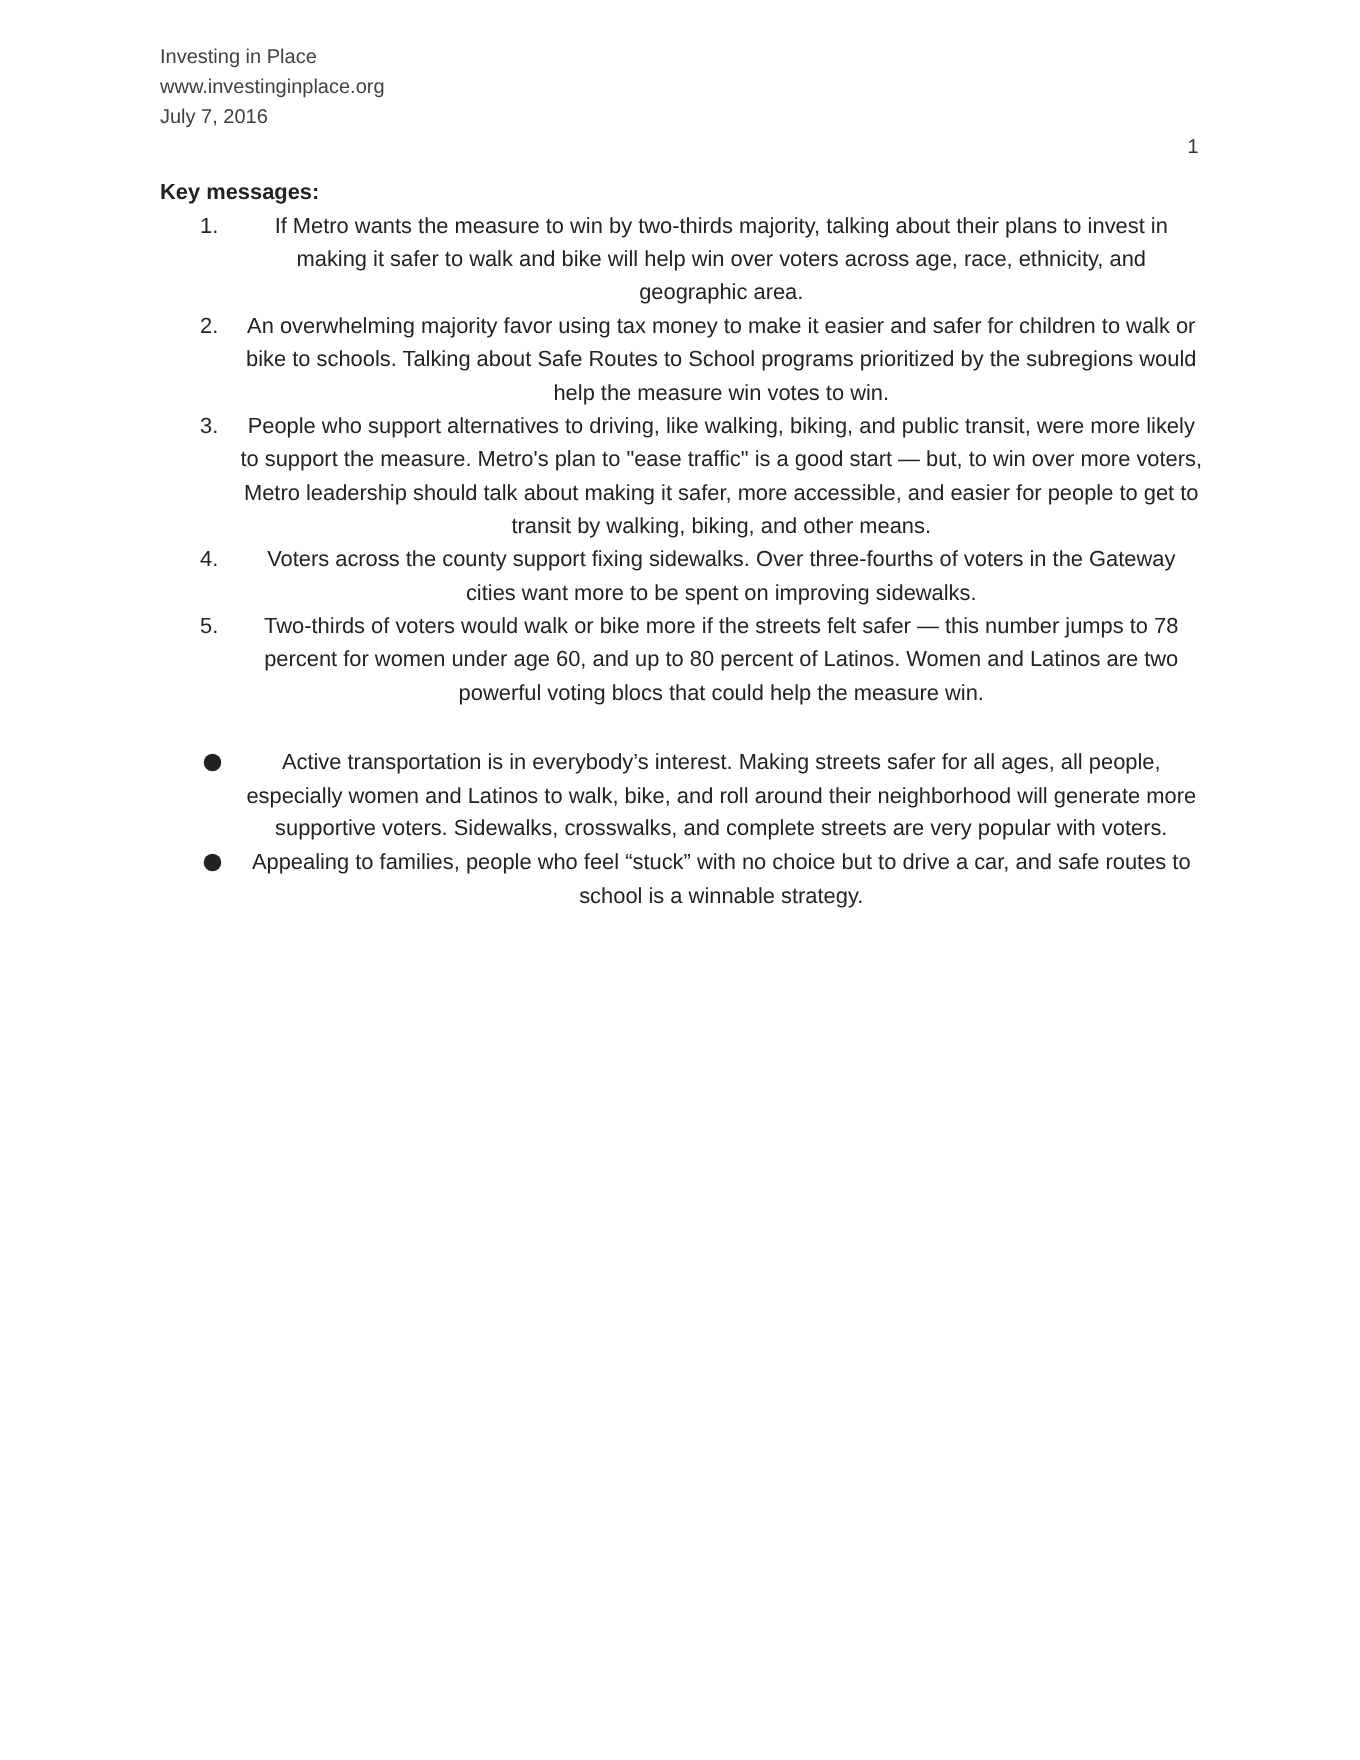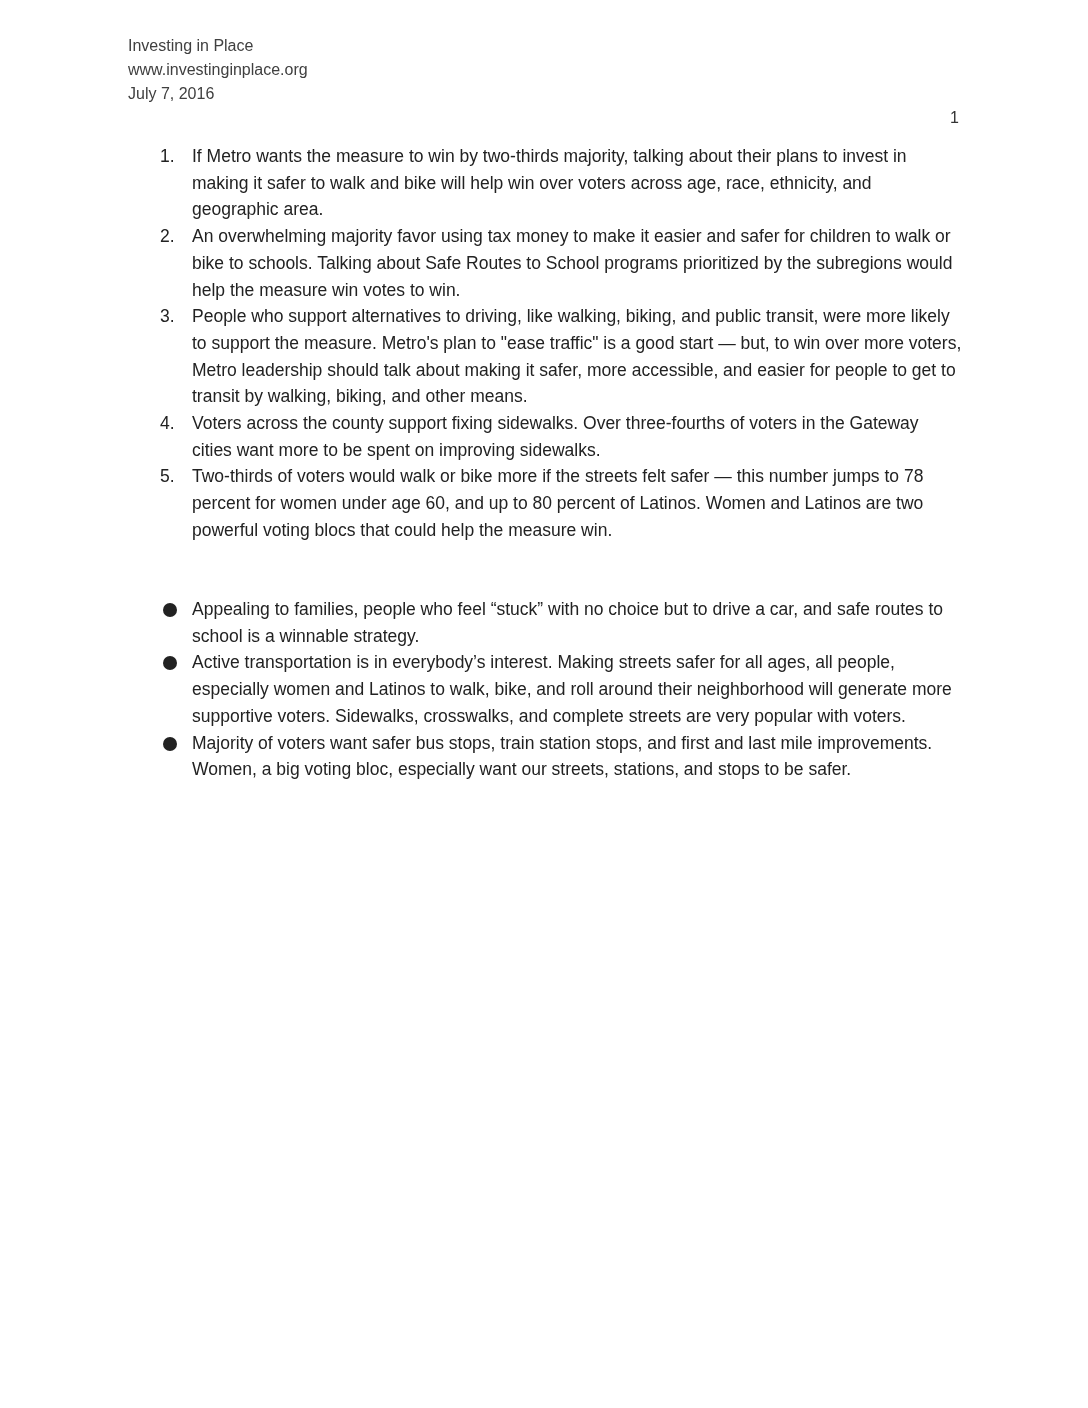--- a/index.html
+++ b/index.html
@@ -65,34 +65,35 @@
   }
   .bullet-dot {
     position: absolute;
     left: 35px;
     top: 7px;
     width: 14px;
     height: 14px;
     border-radius: 50%;
     background: #222222;
   }
-  .item-text { display: block; }
+  .item-text { display: block; text-align: center; }
 </style>
 </head>
 <body>
 
 <div class="header-block">
   <span class="header-line">Investing in Place</span>
   <span class="header-line">www.investinginplace.org</span>
   <span class="header-line">July 7, 2016</span>
 </div>
 
 <div class="page-number">1</div>
 
 <div class="section section-key">
+  <h2 class="section-heading">Key messages:</h2>
   <ol class="list">
     <li class="list-item">
       <span class="marker">1.</span>
       <span class="item-text">If Metro wants the measure to win by two-thirds majority, talking about their plans to invest in making it safer to walk and bike will help win over voters across age, race, ethnicity, and geographic area.</span>
     </li>
     <li class="list-item">
       <span class="marker">2.</span>
       <span class="item-text">An overwhelming majority favor using tax money to make it easier and safer for children to walk or bike to schools. Talking about Safe Routes to School programs prioritized by the subregions would help the measure win votes to win.</span>
     </li>
     <li class="list-item">
@@ -107,24 +108,20 @@
       <span class="marker">5.</span>
       <span class="item-text">Two-thirds of voters would walk or bike more if the streets felt safer — this number jumps to 78 percent for women under age 60, and up to 80 percent of Latinos. Women and Latinos are two powerful voting blocs that could help the measure win.</span>
     </li>
   </ol>
 </div>
 
 <div class="section section-ballot">
   <ul class="list">
     <li class="list-item">
       <span class="bullet-dot"></span>
-      <span class="item-text">Appealing to families, people who feel “stuck” with no choice but to drive a car, and safe routes to school is a winnable strategy.</span>
-    </li>
-    <li class="list-item">
-      <span class="bullet-dot"></span>
       <span class="item-text">Active transportation is in everybody’s interest. Making streets safer for all ages, all people, especially women and Latinos to walk, bike, and roll around their neighborhood will generate more supportive voters. Sidewalks, crosswalks, and complete streets are very popular with voters.</span>
     </li>
     <li class="list-item">
       <span class="bullet-dot"></span>
-      <span class="item-text">Majority of voters want safer bus stops, train station stops, and first and last mile improvements. Women, a big voting bloc, especially want our streets, stations, and stops to be safer.</span>
+      <span class="item-text">Appealing to families, people who feel “stuck” with no choice but to drive a car, and safe routes to school is a winnable strategy.</span>
     </li>
   </ul>
 </div>
 
 </body></html>

